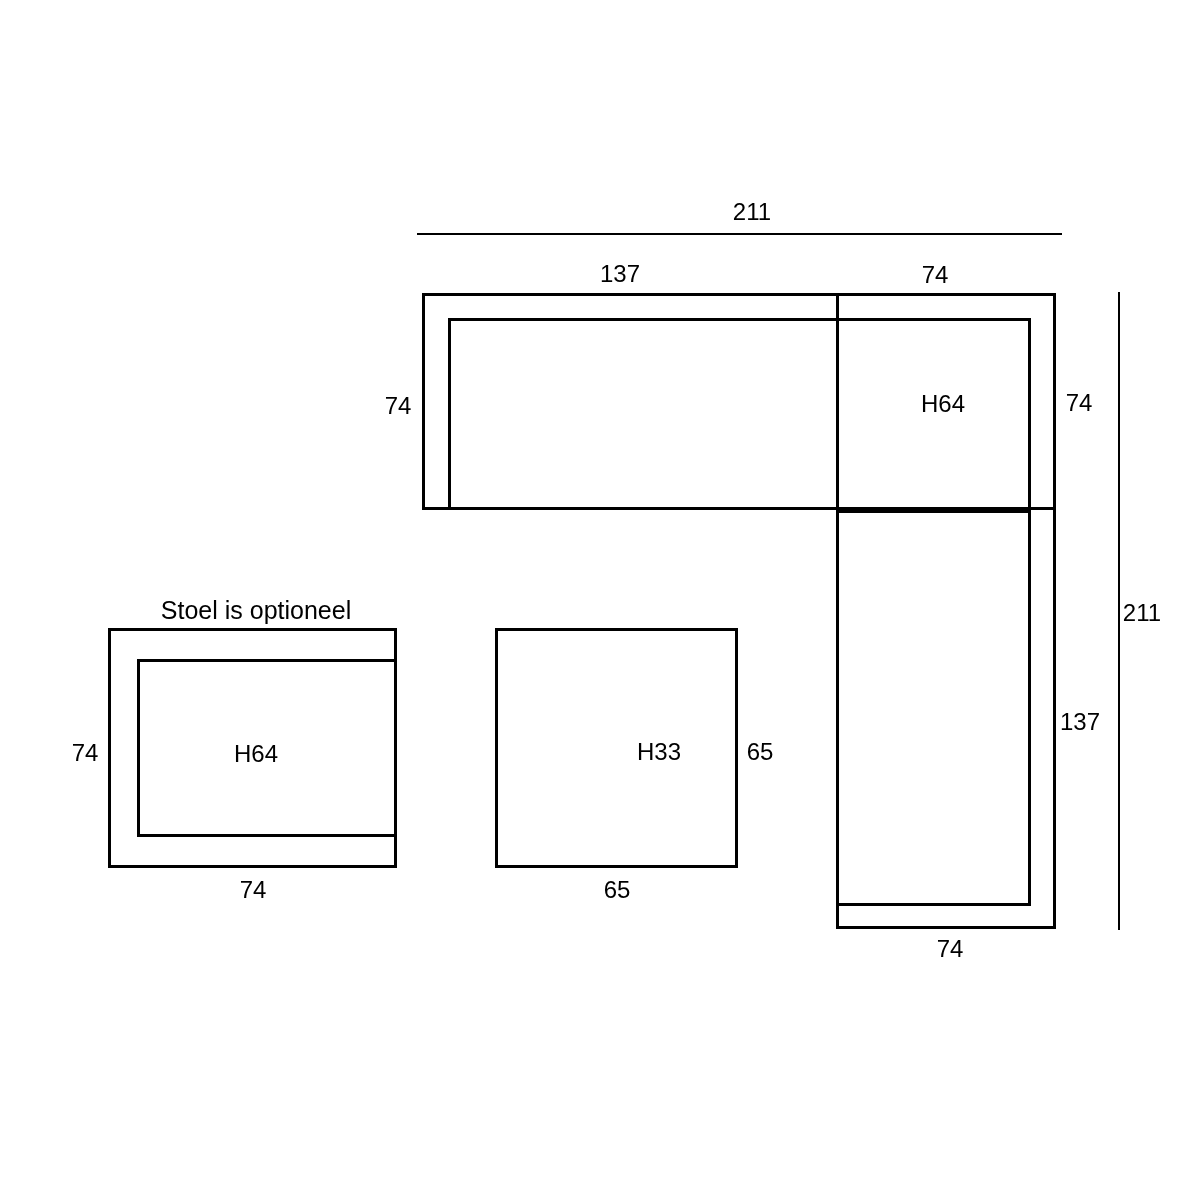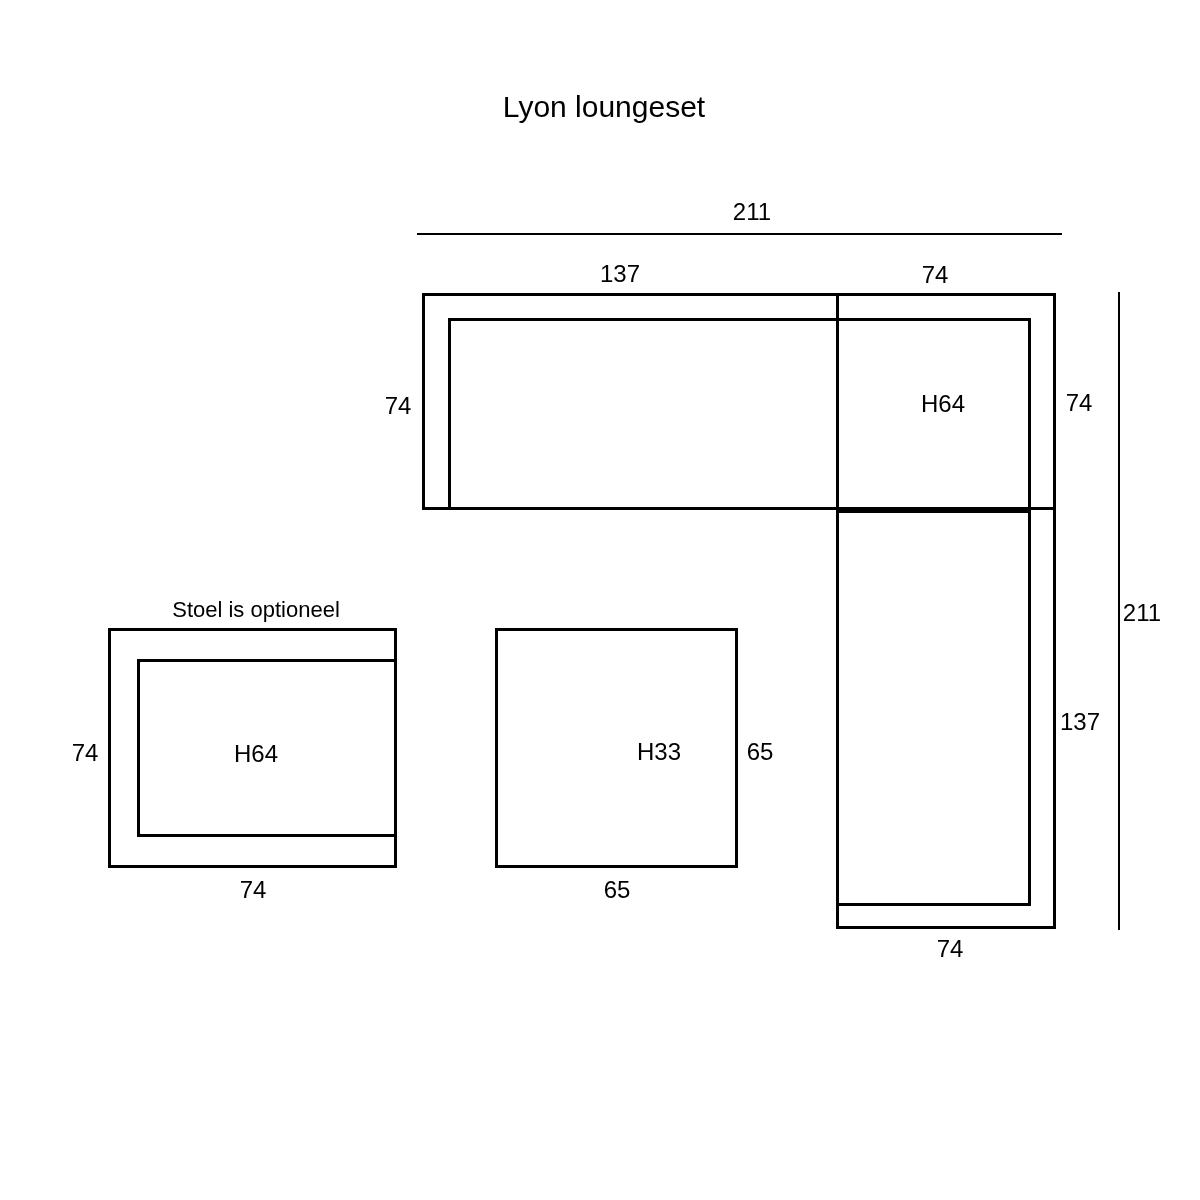--- a/index.html
+++ b/index.html
@@ -36,21 +36,21 @@
     transform: translate(-50%, -50%);
     font-size: 24px;
     line-height: 1;
     color: #000000;
     white-space: nowrap;
   }
   .title {
     font-size: 30px;
   }
   .note {
-    font-size: 22px;
+    font-size: 25px;
   }
 
   
   .sofa-outer-h   { left: 422px; top: 293px; width: 634px; height: 217px; }
   .sofa-outer-v   { left: 836px; top: 293px; width: 220px; height: 636px; }
   .sofa-inner-h   { left: 448px; top: 318px; width: 583px; height: 192px; }
   .sofa-inner-v   { left: 836px; top: 510px; width: 195px; height: 396px; }
 
   
   .chair-outer    { left: 108px; top: 628px; width: 289px; height: 240px; }
@@ -80,21 +80,20 @@
   .pos-chair-bottom-w   { left: 253px;  top: 890px; }
   .pos-table-h33        { left: 623px;  top: 752px; margin-left: 36px; }
   .pos-table-right-d    { left: 760px;  top: 752px; }
   .pos-table-bottom-w   { left: 617px;  top: 890px; }
 </style>
 </head>
 <body>
 
 <div class="canvas">
 
-  <div class="lbl title pos-title">Lyon loungeset</div>
 
   <div class="dimline-h dim-top"></div>
   <div class="lbl pos-sofa-total-w">211</div>
   <div class="lbl pos-sofa-seat-w">137</div>
   <div class="lbl pos-sofa-corner-w">74</div>
 
   <div class="rect sofa-outer-h"></div>
   <div class="rect sofa-outer-v"></div>
   <div class="rect sofa-inner-h"></div>
   <div class="rect sofa-inner-v"></div>

